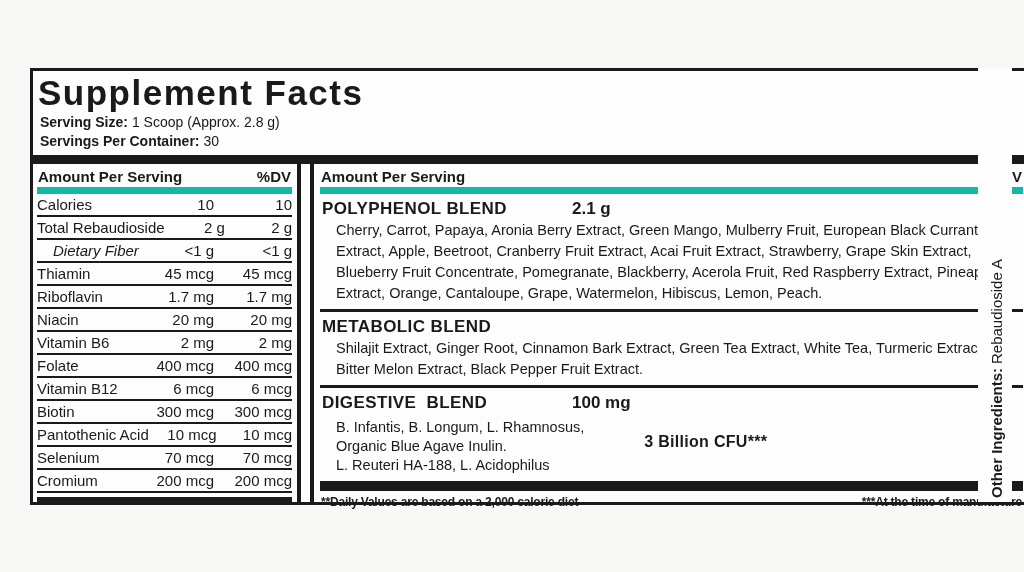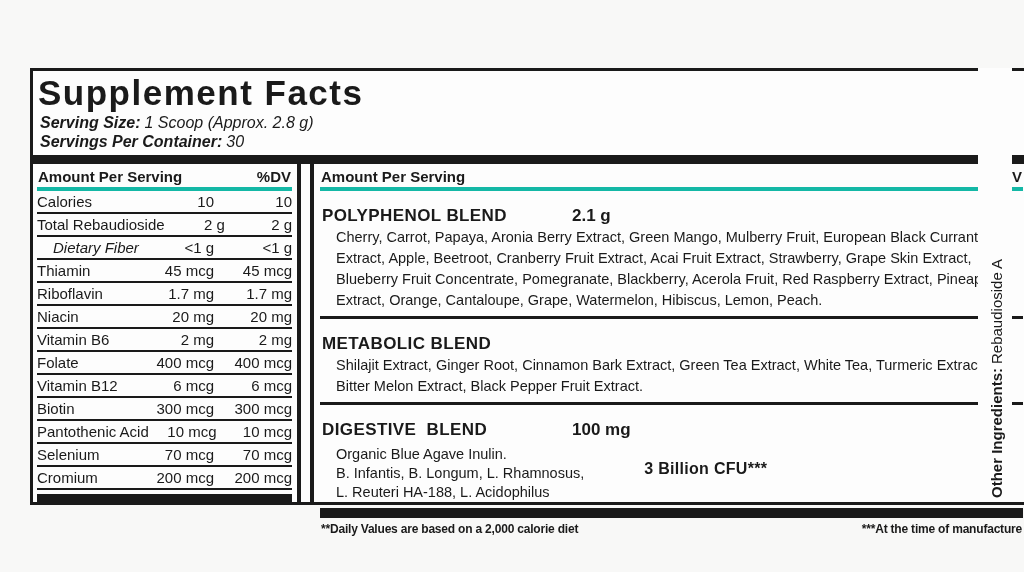--- a/index.html
+++ b/index.html
@@ -20,21 +20,21 @@
     border: 3px solid #1a1a1a;
     display: flex; flex-direction: column;
   }
 
   
   .title-block { padding: 2px 6px 0 5px; }
   .main-title {
     font-size: 35px; font-weight: bold; letter-spacing: 1.5px;
     line-height: 40px; white-space: nowrap;
   }
-  .serving-line { font-size: 16px; line-height: 19px; padding-left: 2px; font-style: italic; }
+  .serving-line { font-size: 14px; line-height: 19px; padding-left: 2px; }
   .serving-line .val { margin-left: 4px; font-weight: normal; }
 
   .thick-bar { height: 9px; background: #1a1a1a; flex: none; }
   .top-divider { margin-top: 4px; }
 
   
   .columns { display: flex; flex: 1; min-height: 0; }
   .left-col {
     width: 268px; flex: none;
     border-right: 4px solid #1a1a1a;
@@ -47,36 +47,36 @@
     border-left: 4px solid #1a1a1a;
     padding: 0 8px 3px 6px;
     display: flex; flex-direction: column;
   }
 
   
   .l-header, .r-header {
     display: flex; justify-content: space-between; align-items: center;
     font-weight: bold; font-size: 15px;
     padding: 4px 1px 2px;
-    border-bottom: 4px solid #14b8a6;
+    border-bottom: 7px solid #14b8a6;
   }
   .n-row {
     display: flex; align-items: baseline;
     font-size: 15px; line-height: 17px;
     padding: 2px 0 2px;
     border-bottom: 2px solid #1a1a1a;
   }
   .n-row .r-name { flex: 1; white-space: nowrap; }
   .n-row.indent .r-name { padding-left: 16px; font-style: italic; }
   .n-row .r-amt { width: 70px; text-align: right; white-space: nowrap; }
   .n-row .r-dv { width: 78px; text-align: right; white-space: nowrap; }
   .left-bottom-bar { height: 10px; background: #1a1a1a; margin-top: 4px; }
 
   
-  .blend-head { display: flex; align-items: baseline; padding: 15px 2px 0; }
+  .blend-head { display: flex; align-items: baseline; padding: 5px 2px 0; }
   .blend-name {
     width: 250px; flex: none;
     font-weight: bold; font-size: 17px; letter-spacing: 0.4px;
     white-space: pre;
   }
   .blend-amt { width: 270px; flex: none; text-align: left; font-weight: bold; font-size: 17px; }
   .blend-dv { flex: 1; text-align: right; font-weight: bold; font-size: 14px; padding-right: 12px; }
   .blend-ing {
     font-size: 14.5px; line-height: 21px;
     padding: 1px 10px 5px 16px;
@@ -228,22 +228,22 @@
       </section>
 
       <section class="blend blend-sep">
         <div class="blend-head">
           <span class="blend-name">DIGESTIVE  BLEND</span>
           <span class="blend-amt">100 mg</span>
           <span class="blend-dv">†</span>
         </div>
         <div class="dig-body">
           <div class="dig-lines">
+            <div>B. Infantis, B. Longum, L. Rhamnosus,</div>
             <div>Organic Blue Agave Inulin.</div>
-            <div>B. Infantis, B. Longum, L. Rhamnosus,</div>
             <div>L. Reuteri HA-188,  L. Acidophilus</div>
           </div>
           <div class="cfu">3 Billion CFU***</div>
         </div>
       </section>
 
       <div class="thick-bar footer-bar"></div>
       <div class="footnotes">
         <span>**Daily Values are based on a 2,000 calorie diet</span>
         <span>***At the time of manufacture</span>

